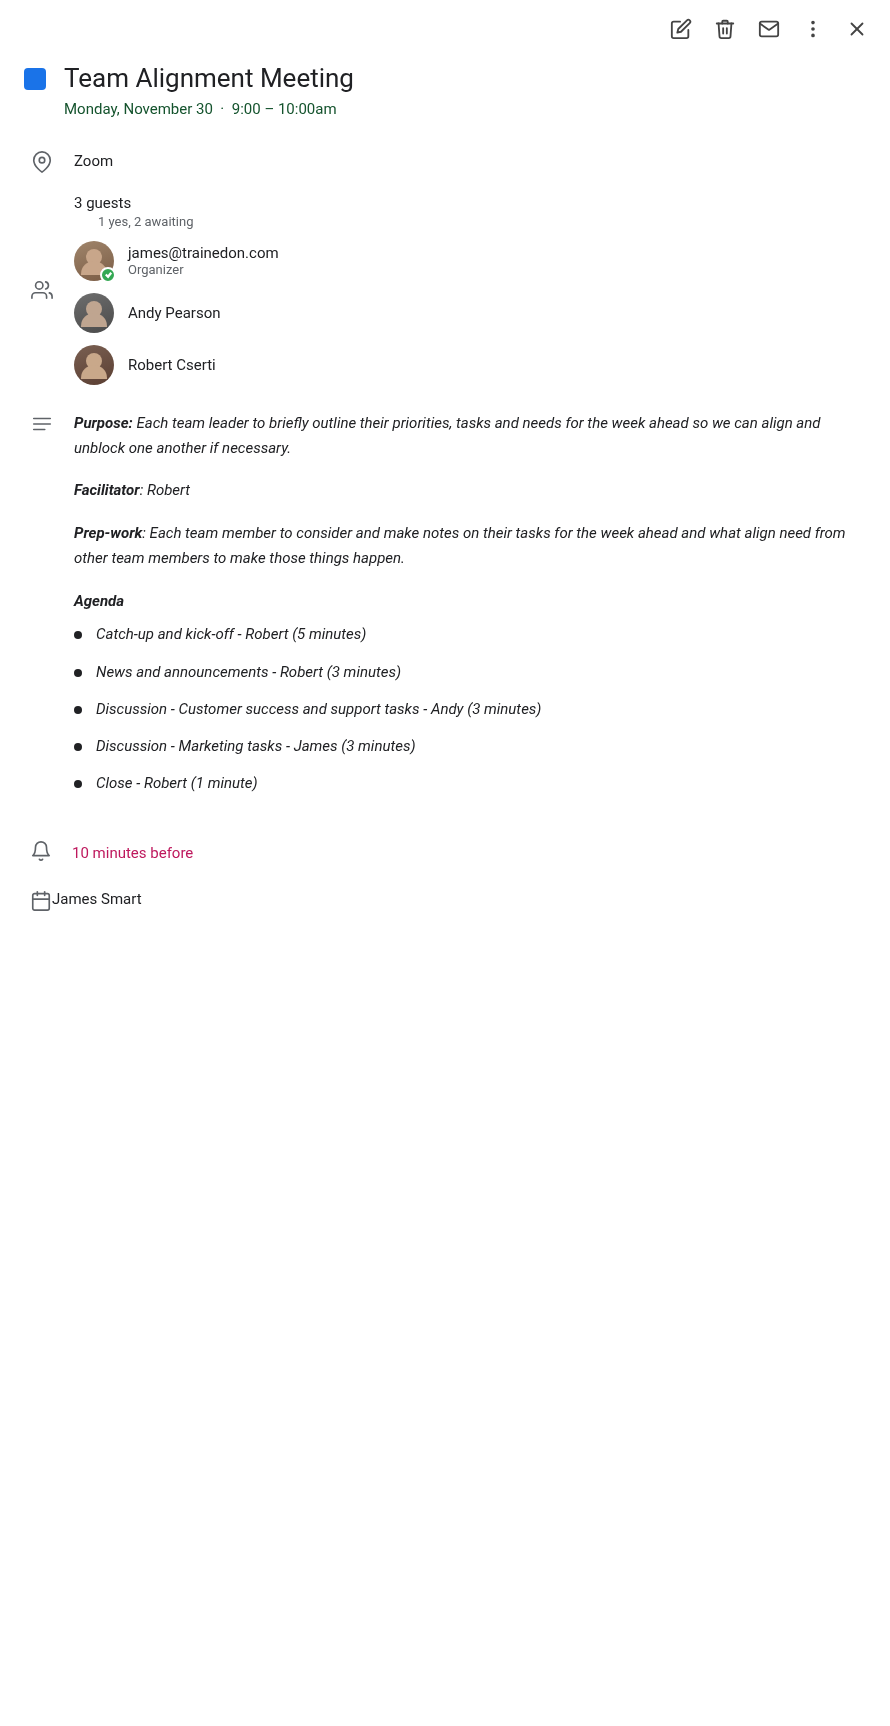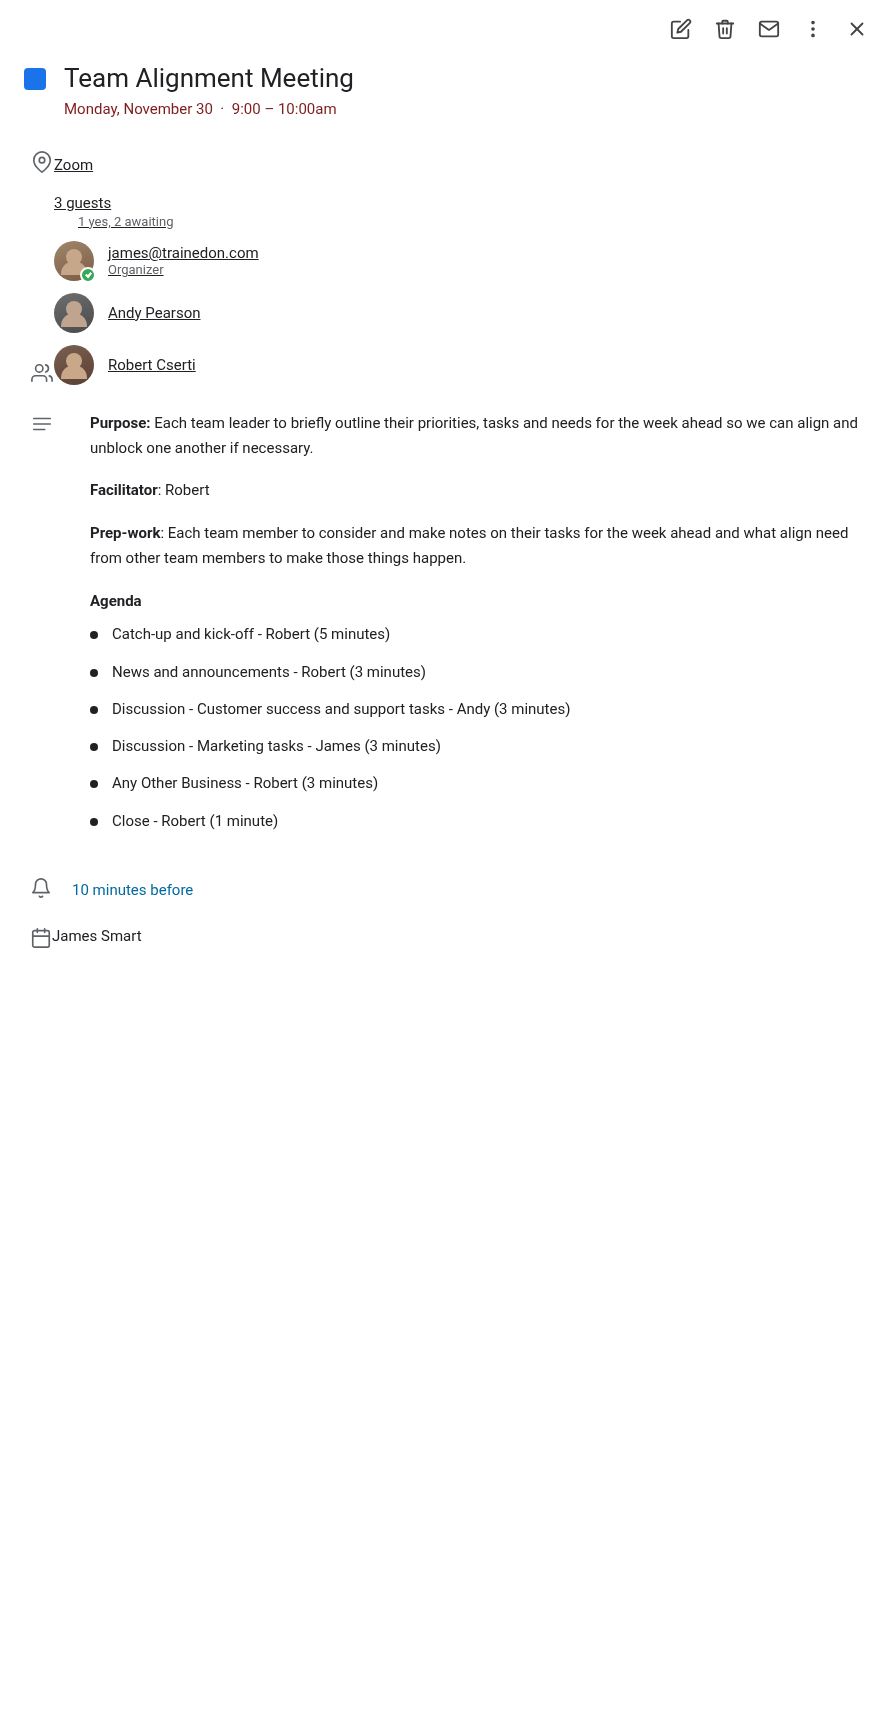--- a/index.html
+++ b/index.html
@@ -63,29 +63,29 @@
 
     .event-title {
       font-size: 26px;
       font-weight: 400;
       color: #202124;
       line-height: 1.3;
     }
 
     .event-datetime {
       font-size: 15px;
-      color: #7f1d1d;
+      color: #14532d;
       margin-top: 4px;
     }
 
     .detail-row {
       display: flex;
-      align-items: flex-end;
+      align-items: center;
       padding: 10px 30px;
-      text-decoration: underline;
+      gap: 20px;
     }
 
     .detail-icon {
       width: 24px;
       height: 24px;
       flex-shrink: 0;
       display: flex;
       align-items: center;
       justify-content: center;
       margin-top: 2px;
@@ -181,21 +181,22 @@
 
     .guest-role {
       font-size: 13px;
       color: #5f6368;
     }
 
     .description-section {
       display: flex;
       align-items: flex-start;
       padding: 16px 30px;
-      gap: 36px;
+      gap: 20px;
+      font-style: italic;
     }
 
     .desc-icon {
       width: 24px;
       height: 24px;
       flex-shrink: 0;
       display: flex;
       align-items: flex-start;
       justify-content: center;
       margin-top: 2px;
@@ -266,21 +267,21 @@
       height: 22px;
       fill: none;
       stroke: #5f6368;
       stroke-width: 1.8;
       stroke-linecap: round;
       stroke-linejoin: round;
     }
 
     .reminder-text {
       font-size: 15px;
-      color: #0369a1;
+      color: #be185d;
     }
 
     .calendar-section {
       display: flex;
       align-items: flex-start;
       padding: 10px 30px;
     }
 
     .calendar-icon svg {
       width: 22px;
@@ -529,24 +530,20 @@
         <li>
           <div class="bullet"></div>
           <span>Discussion - Customer success and support tasks - Andy (3 minutes)</span>
         </li>
         <li>
           <div class="bullet"></div>
           <span>Discussion - Marketing tasks - James (3 minutes)</span>
         </li>
         <li>
           <div class="bullet"></div>
-          <span>Any Other Business - Robert (3 minutes)</span>
-        </li>
-        <li>
-          <div class="bullet"></div>
           <span>Close - Robert (1 minute)</span>
         </li>
       </ul>
     </div>
 
   </div>
 </div>
 
 <div class="reminder-section">
   <div class="reminder-icon">

